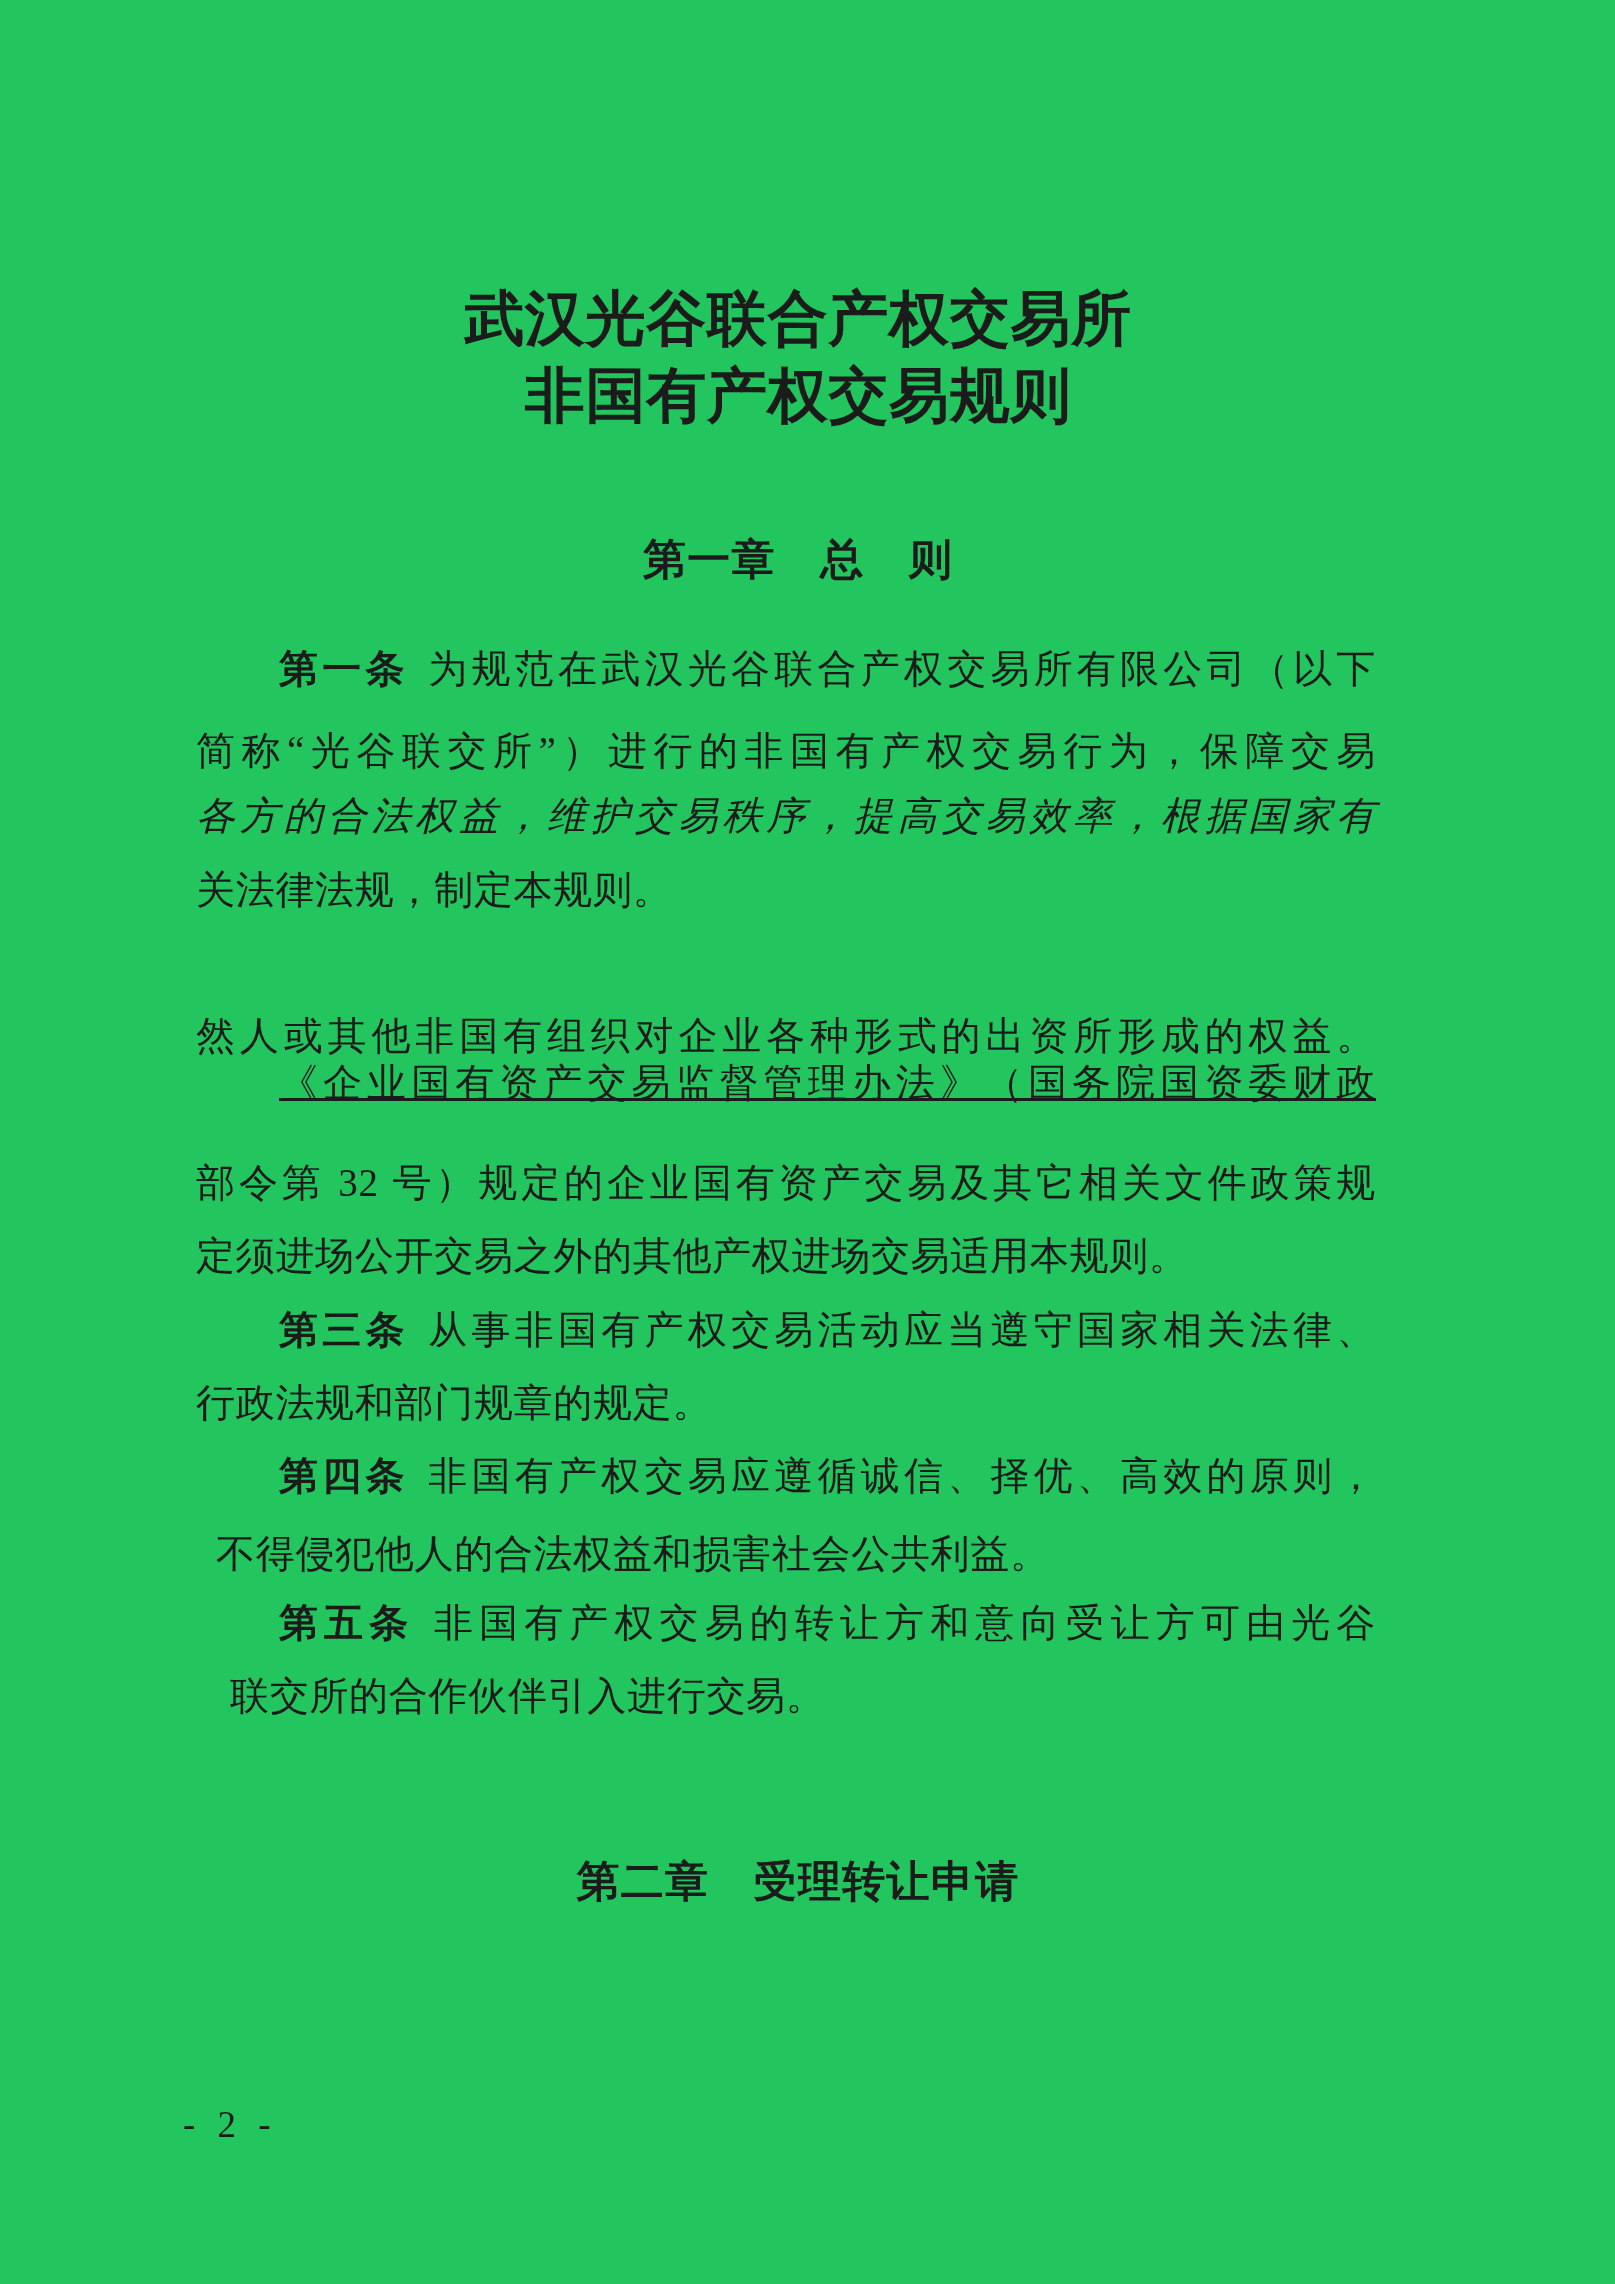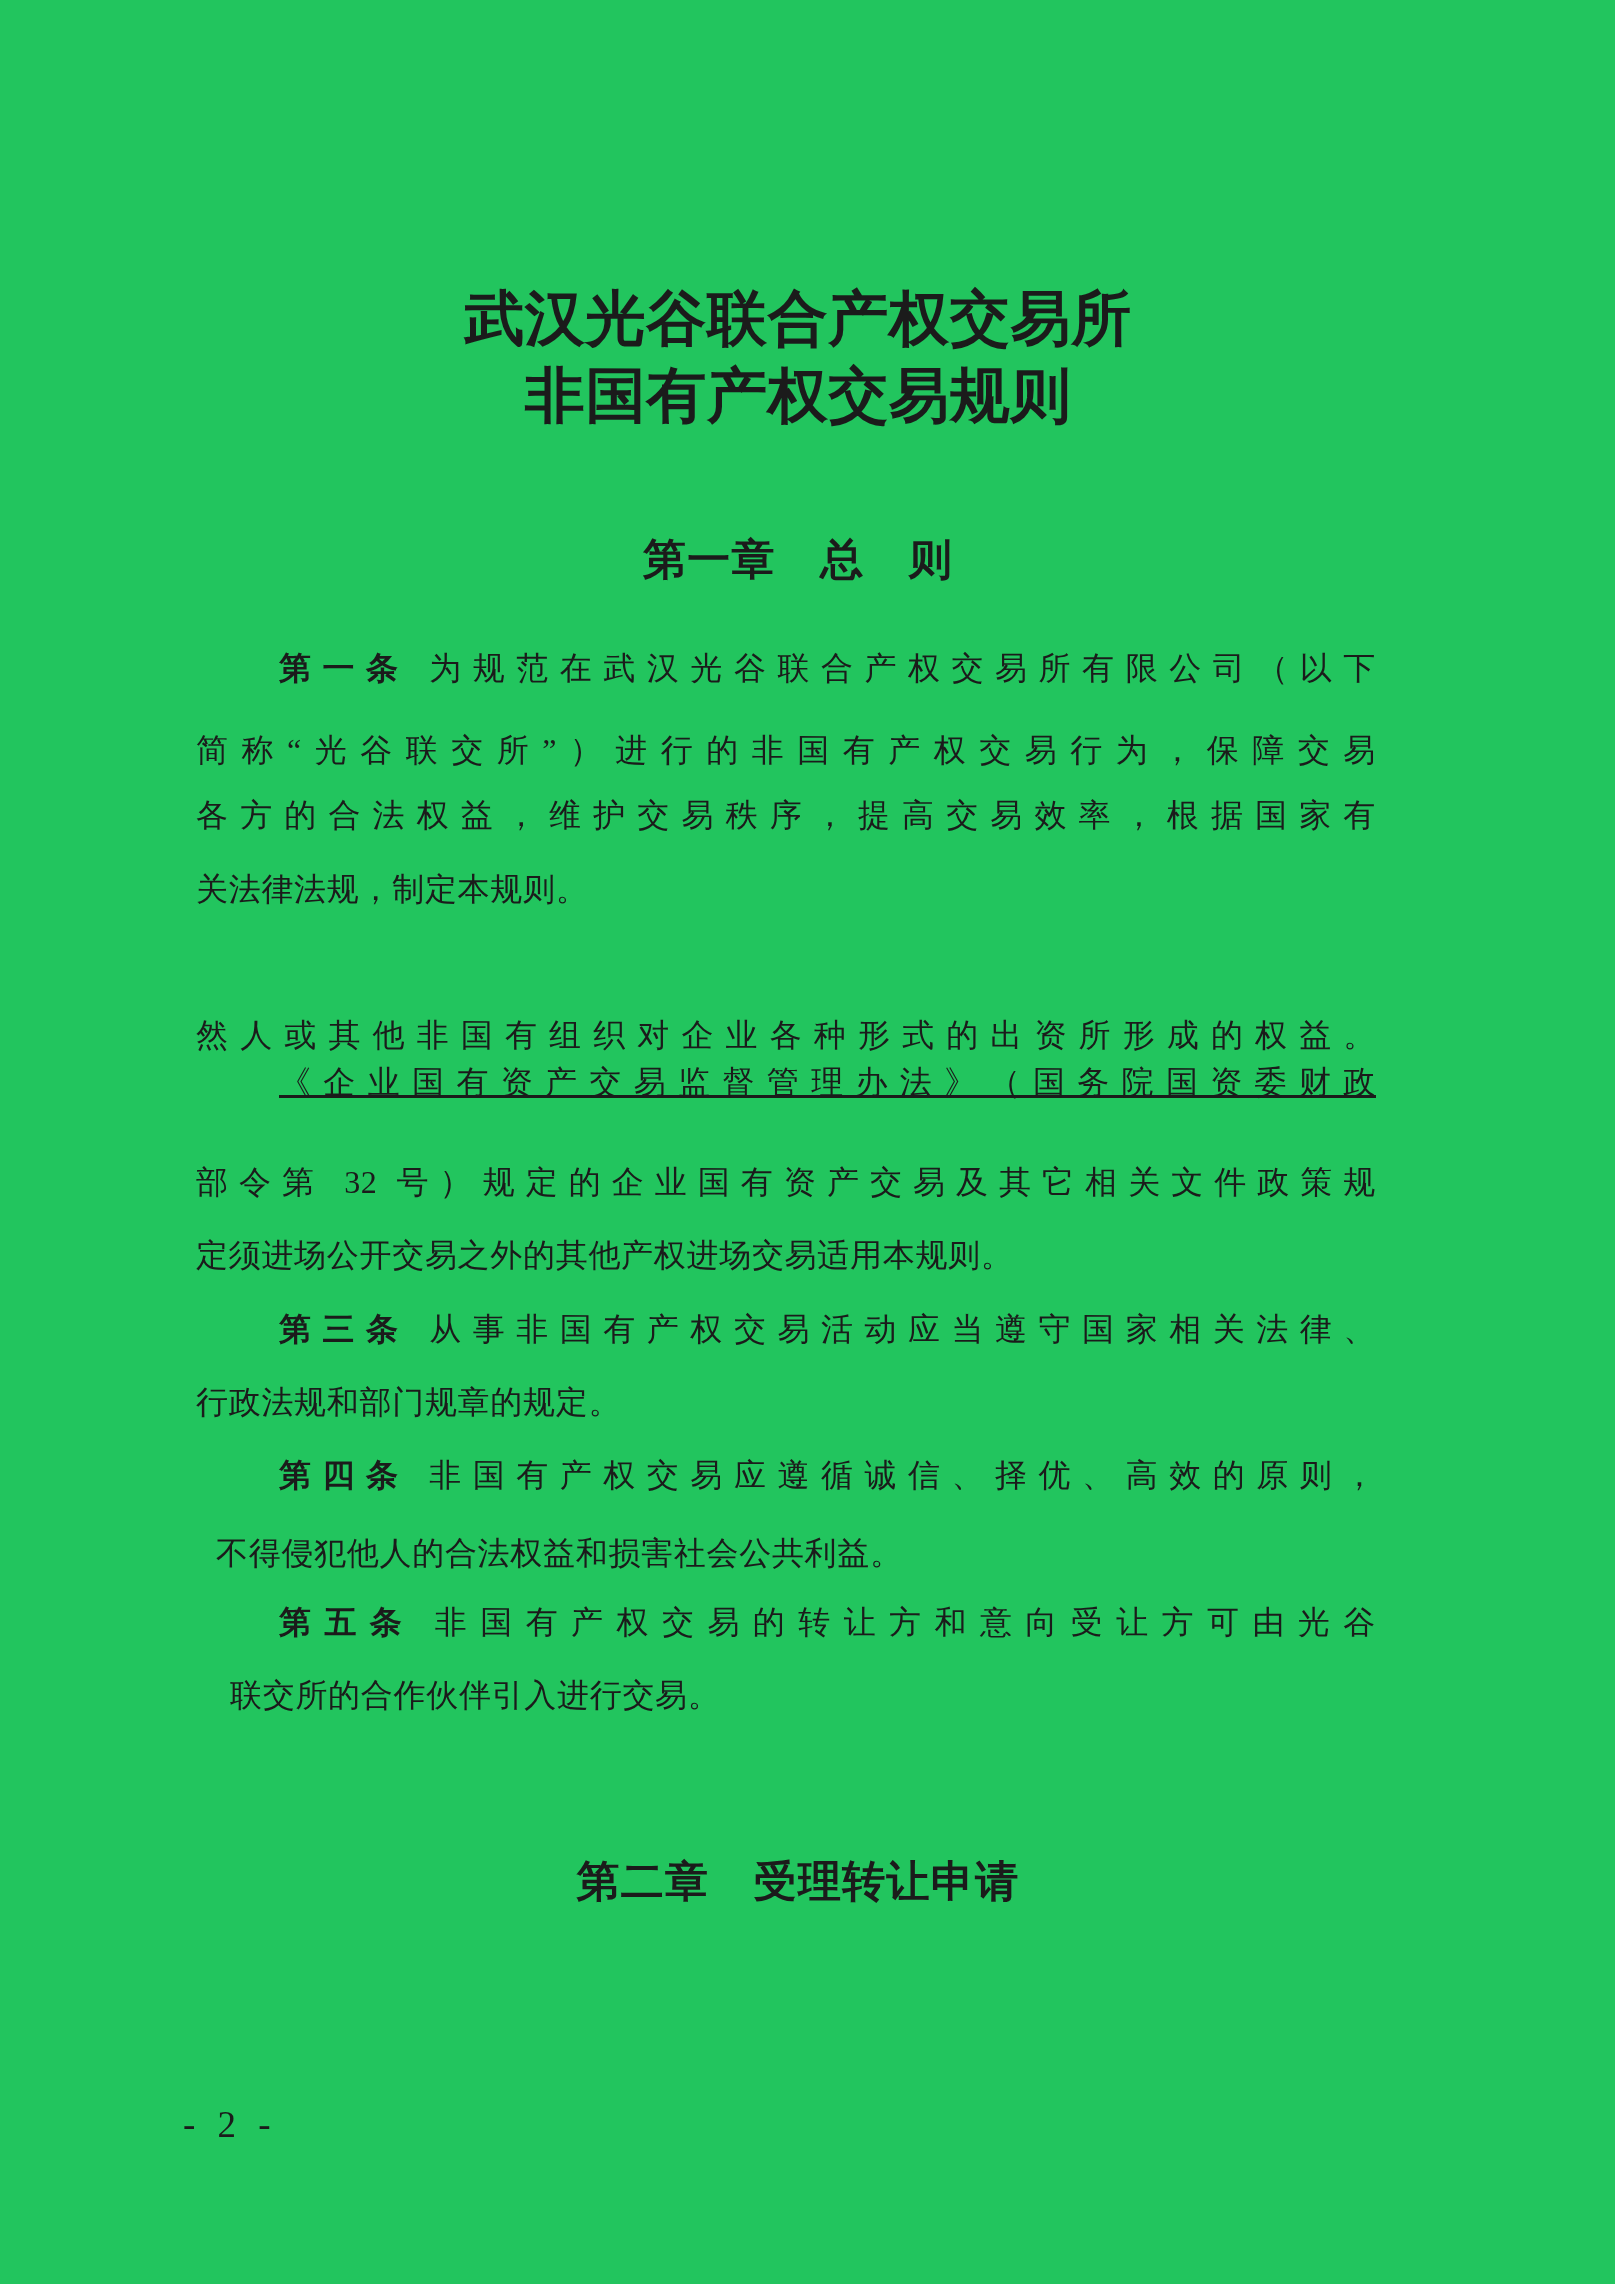--- a/index.html
+++ b/index.html
@@ -37,35 +37,35 @@
     font-size: 43px;
     line-height: 63px;
     letter-spacing: 1.3px;
   }
   #chapter1-heading { top: 528px; }
   #chapter2-heading { top: 1850px; }
   .bline {
     position: absolute;
     left: 196px;
     width: 1180px;
-    font-size: 32px;
+    font-size: 39px;
     line-height: 63px;
     letter-spacing: 0.7px;
   }
   .j {
     text-align: justify;
     text-align-last: justify;
   }
   .indent { text-indent: 83px; }
   .art-num { font-weight: bold; }
   .art-num:not(:empty) { margin-right: 19.6px; }
   
   #bl-0  { top: 637px; }
   #bl-1  { top: 719px; }
-  #bl-2  { top: 784px; }
+  #bl-2  { top: 784px; font-style: italic; }
   #bl-3  { top: 858px; }
   #bl-4  { top: 931px; }
   #bl-5  { top: 1004px; }
   #bl-6  { top: 1051px; text-decoration: underline; }
   #bl-7  { top: 1151px; }
   #bl-8  { top: 1224px; }
   #bl-9  { top: 1298px; }
   #bl-10 { top: 1371px; }
   #bl-11 { top: 1444px; }
   #bl-12 { top: 1522px; margin-left: 20px; }

